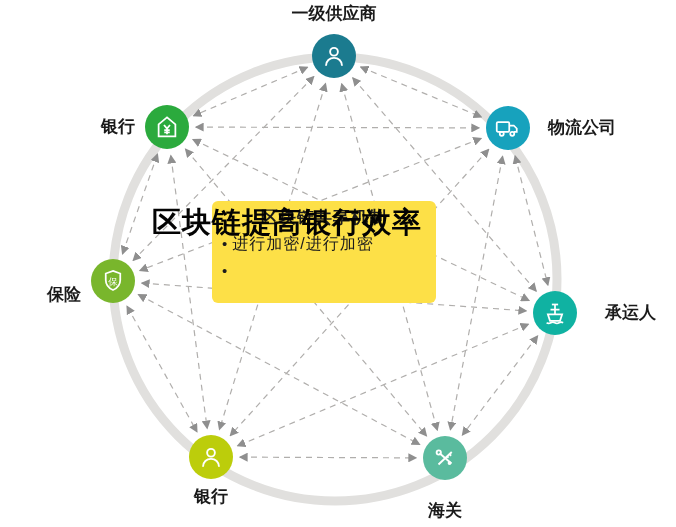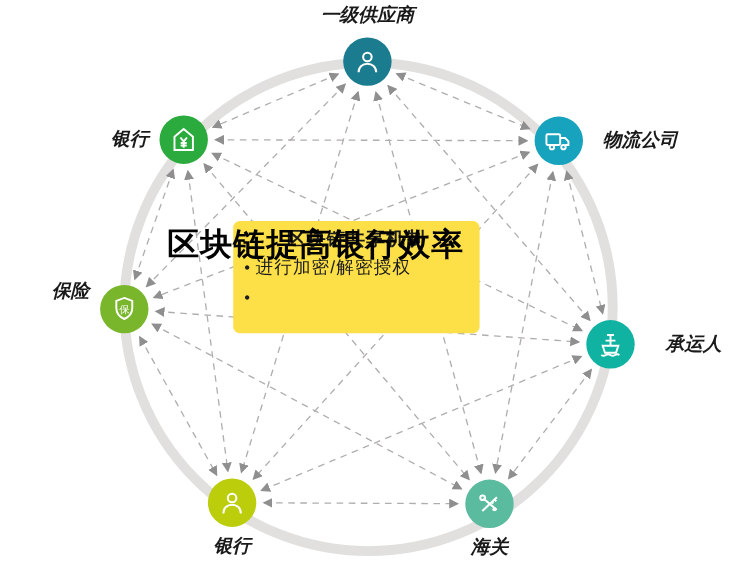--- a/index.html
+++ b/index.html
@@ -1,21 +1,21 @@
 <!DOCTYPE html>
 <html><head>
 <meta charset="utf-8">
 <style>
   html,body{margin:0;padding:0;background:#ffffff;}
   body{font-family:"Liberation Sans","DejaVu Sans",sans-serif;}
   #canvas{position:relative;width:676px;height:527px;background:#ffffff;overflow:hidden;}
   #connections{position:absolute;left:0;top:0;width:676px;height:527px;}
   .node-circle{position:absolute;width:44px;height:44px;border-radius:50%;display:flex;align-items:center;justify-content:center;z-index:3;}
   .node-circle svg{width:30px;height:30px;display:block;}
-  .node-label{position:absolute;font-size:17px;font-weight:bold;color:#1a1a1a;line-height:22px;white-space:nowrap;z-index:3;font-style:italic;}
+  .node-label{position:absolute;font-size:17px;font-weight:bold;color:#1a1a1a;line-height:22px;white-space:nowrap;z-index:3;}
   .center-box{position:absolute;left:212px;top:201px;width:224px;height:102px;background:#fde047;border-radius:6px;box-sizing:border-box;padding:5px 10px 8px 10px;z-index:2;overflow:hidden;}
   .center-box-title{font-size:17px;font-weight:bold;color:#1c1c1c;text-align:center;line-height:23px;letter-spacing:1px;}
   .bullet-row{display:flex;align-items:flex-start;margin-top:4px;}
   .bullet-dot{font-size:15px;color:#1c1c1c;line-height:22.5px;margin-right:5px;flex:0 0 auto;}
   .bullet-text{font-size:16px;color:#1c1c1c;line-height:22.5px;letter-spacing:1px;width:174px;}
   .headline{position:absolute;left:152px;top:203px;font-size:29px;font-weight:900;color:#030303;letter-spacing:1px;white-space:nowrap;z-index:5;}
 </style>
 </head>
 <body>
 
@@ -51,21 +51,21 @@
         <line x1="537.4727920401473" y1="336.1040468561695" x2="462.5272079598527" y2="434.8959531438305" stroke="#b0aeac" stroke-width="1.2" stroke-dasharray="6 5" marker-start="url(#arrow)" marker-end="url(#arrow)"></line>
         <line x1="239.99973519246484" y1="457.12393049227546" x2="416.00026480753513" y2="457.87606950772454" stroke="#b0aeac" stroke-width="1.2" stroke-dasharray="6 5" marker-start="url(#arrow)" marker-end="url(#arrow)"></line>
       </g>
   </svg>
 
   <div class="center-box">
     <div class="center-box-title">区块链共享机制</div>
     <div id="box-bullets">
         <div class="bullet-row">
           <span class="bullet-dot">•</span>
-          <span class="bullet-text">进行加密/解密授权</span>
+          <span class="bullet-text">进行加密/进行加密</span>
         </div>
         <div class="bullet-row">
           <span class="bullet-dot">•</span>
         </div>
       </div>
   </div>
 
   <div class="node-circle" style="left: 312px; top: 34px; background: rgb(27, 123, 143);">
       <span style="display: flex;">
         <svg viewBox="0 0 24 24" fill="none" stroke="#fff" stroke-width="1.5">
@@ -96,21 +96,21 @@
     </div>
     <div class="node-label" style="left: 548px; top: 117px;">物流公司</div>
     <div class="node-circle" style="left: 91px; top: 259px; background: rgb(121, 182, 44);">
       <span style="display: flex;">
         <svg viewBox="0 0 24 24">
           <path d="M12 3.9l5.8 2.1v5.2c0 3.7-2.4 6.5-5.8 8-3.4-1.5-5.8-4.3-5.8-8V6z" fill="none" stroke="#fff" stroke-width="1.4"></path>
           <text x="12" y="14.8" font-size="7.5" fill="#fff" text-anchor="middle">保</text>
         </svg>
       </span>
     </div>
-    <div class="node-label" style="right: 595px; top: 254px;">保险</div>
+    <div class="node-label" style="right: 595px; top: 284px;">保险</div>
     <div class="node-circle" style="left: 533px; top: 291px; background: rgb(16, 178, 162);">
       <span style="display: flex;">
         <svg viewBox="0 0 24 24" fill="none" stroke="#fff" stroke-width="1.4">
           <path d="M9.5 5.2h5"></path>
           <path d="M12 5.2V13"></path>
           <path d="M8.4 9.3h7.2"></path>
           <path d="M6.3 13h11.4l-1.7 5.2H8z"></path>
           <path d="M5.3 19.8c1.1.7 2.2.7 3.3 0s2.2-.7 3.3 0 2.2.7 3.3 0 2.2-.7 3.3 0"></path>
         </svg>
       </span>
@@ -129,16 +129,16 @@
       <span style="display: flex;">
         <svg viewBox="0 0 24 24" fill="none" stroke="#fff" stroke-width="1.5">
           <path d="M7.6 8.2l9.6 8.2"></path>
           <circle cx="7" cy="7.6" r="1.7"></circle>
           <path d="M17.4 7.2L6.8 17.2"></path>
           <path d="M15.6 8.9l1.3 1.3M13.7 10.7l1.1 1.1"></path>
           <circle cx="15.6" cy="16" r="1.5" fill="#fff" stroke="none"></circle>
         </svg>
       </span>
     </div>
-    <div class="node-label" style="left: 445px; top: 487px; transform: translateX(-50%);">海关</div>
+    <div class="node-label" style="left: 445px; top: 500px; transform: translateX(-50%);">海关</div>
     <div class="headline">区块链提高银行效率</div>
 
 </div>
 
 </body></html>

